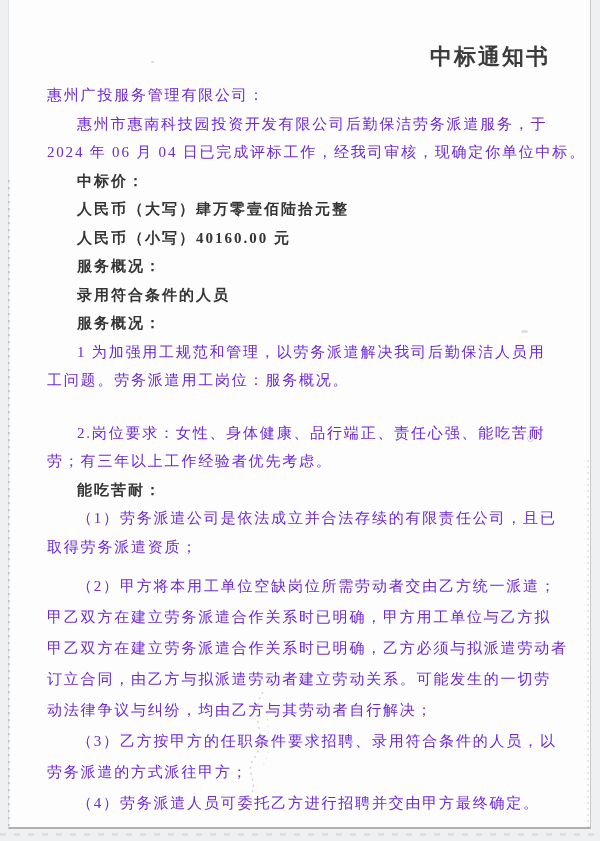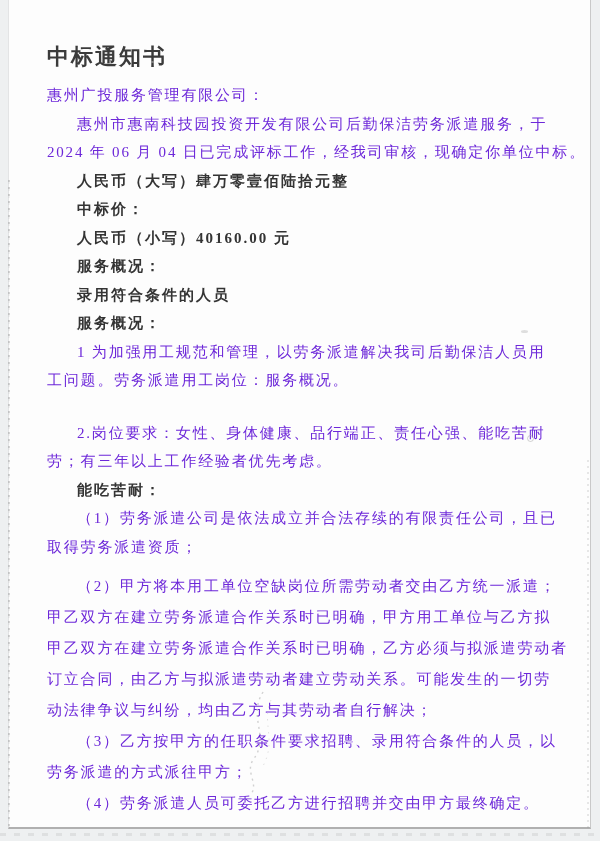--- a/index.html
+++ b/index.html
@@ -19,21 +19,21 @@
     border-right: 1px solid #c9c9c9;
     border-bottom: 2px solid #b0b0b0;
     box-sizing: border-box;
   }
   .content {
     position: relative;
     padding: 46px 40px 0 38px;
   }
   .doc-title {
     margin: 0 0 13px 0;
-    text-align: left;
+    text-align: right;
     font-size: 22px;
     line-height: 22px;
     letter-spacing: 2px;
     font-weight: 600;
     color: #3b3b3b;
   }
   p.line {
     margin: 0;
     font-size: 15px;
     line-height: 28.5px;
@@ -73,22 +73,22 @@
 <body>
 
 <div class="page">
   <div class="content">
 
     <h1 class="doc-title">中标通知书</h1>
 
     <p class="line">惠州广投服务管理有限公司：</p>
     <p class="line indent">惠州市惠南科技园投资开发有限公司后勤保洁劳务派遣服务，于</p>
     <p class="line">2024 年 06 月 04 日已完成评标工作，经我司审核，现确定你单位中标。</p>
+    <p class="line indent bold">中标价：</p>
     <p class="line indent bold">人民币（大写）肆万零壹佰陆拾元整</p>
-    <p class="line indent bold">中标价：</p>
     <p class="line indent bold">人民币（小写）40160.00 元</p>
     <p class="line indent bold">服务概况：</p>
     <p class="line indent bold">录用符合条件的人员</p>
     <p class="line indent bold">服务概况：</p>
     <p class="line indent">1 为加强用工规范和管理，以劳务派遣解决我司后勤保洁人员用</p>
     <p class="line">工问题。劳务派遣用工岗位：服务概况。</p>
     <p class="line indent gap">2.岗位要求：女性、身体健康、品行端正、责任心强、能吃苦耐</p>
     <p class="line">劳；有三年以上工作经验者优先考虑。</p>
     <p class="line indent bold">能吃苦耐：</p>
     <p class="line indent">（1）劳务派遣公司是依法成立并合法存续的有限责任公司，且已</p>

